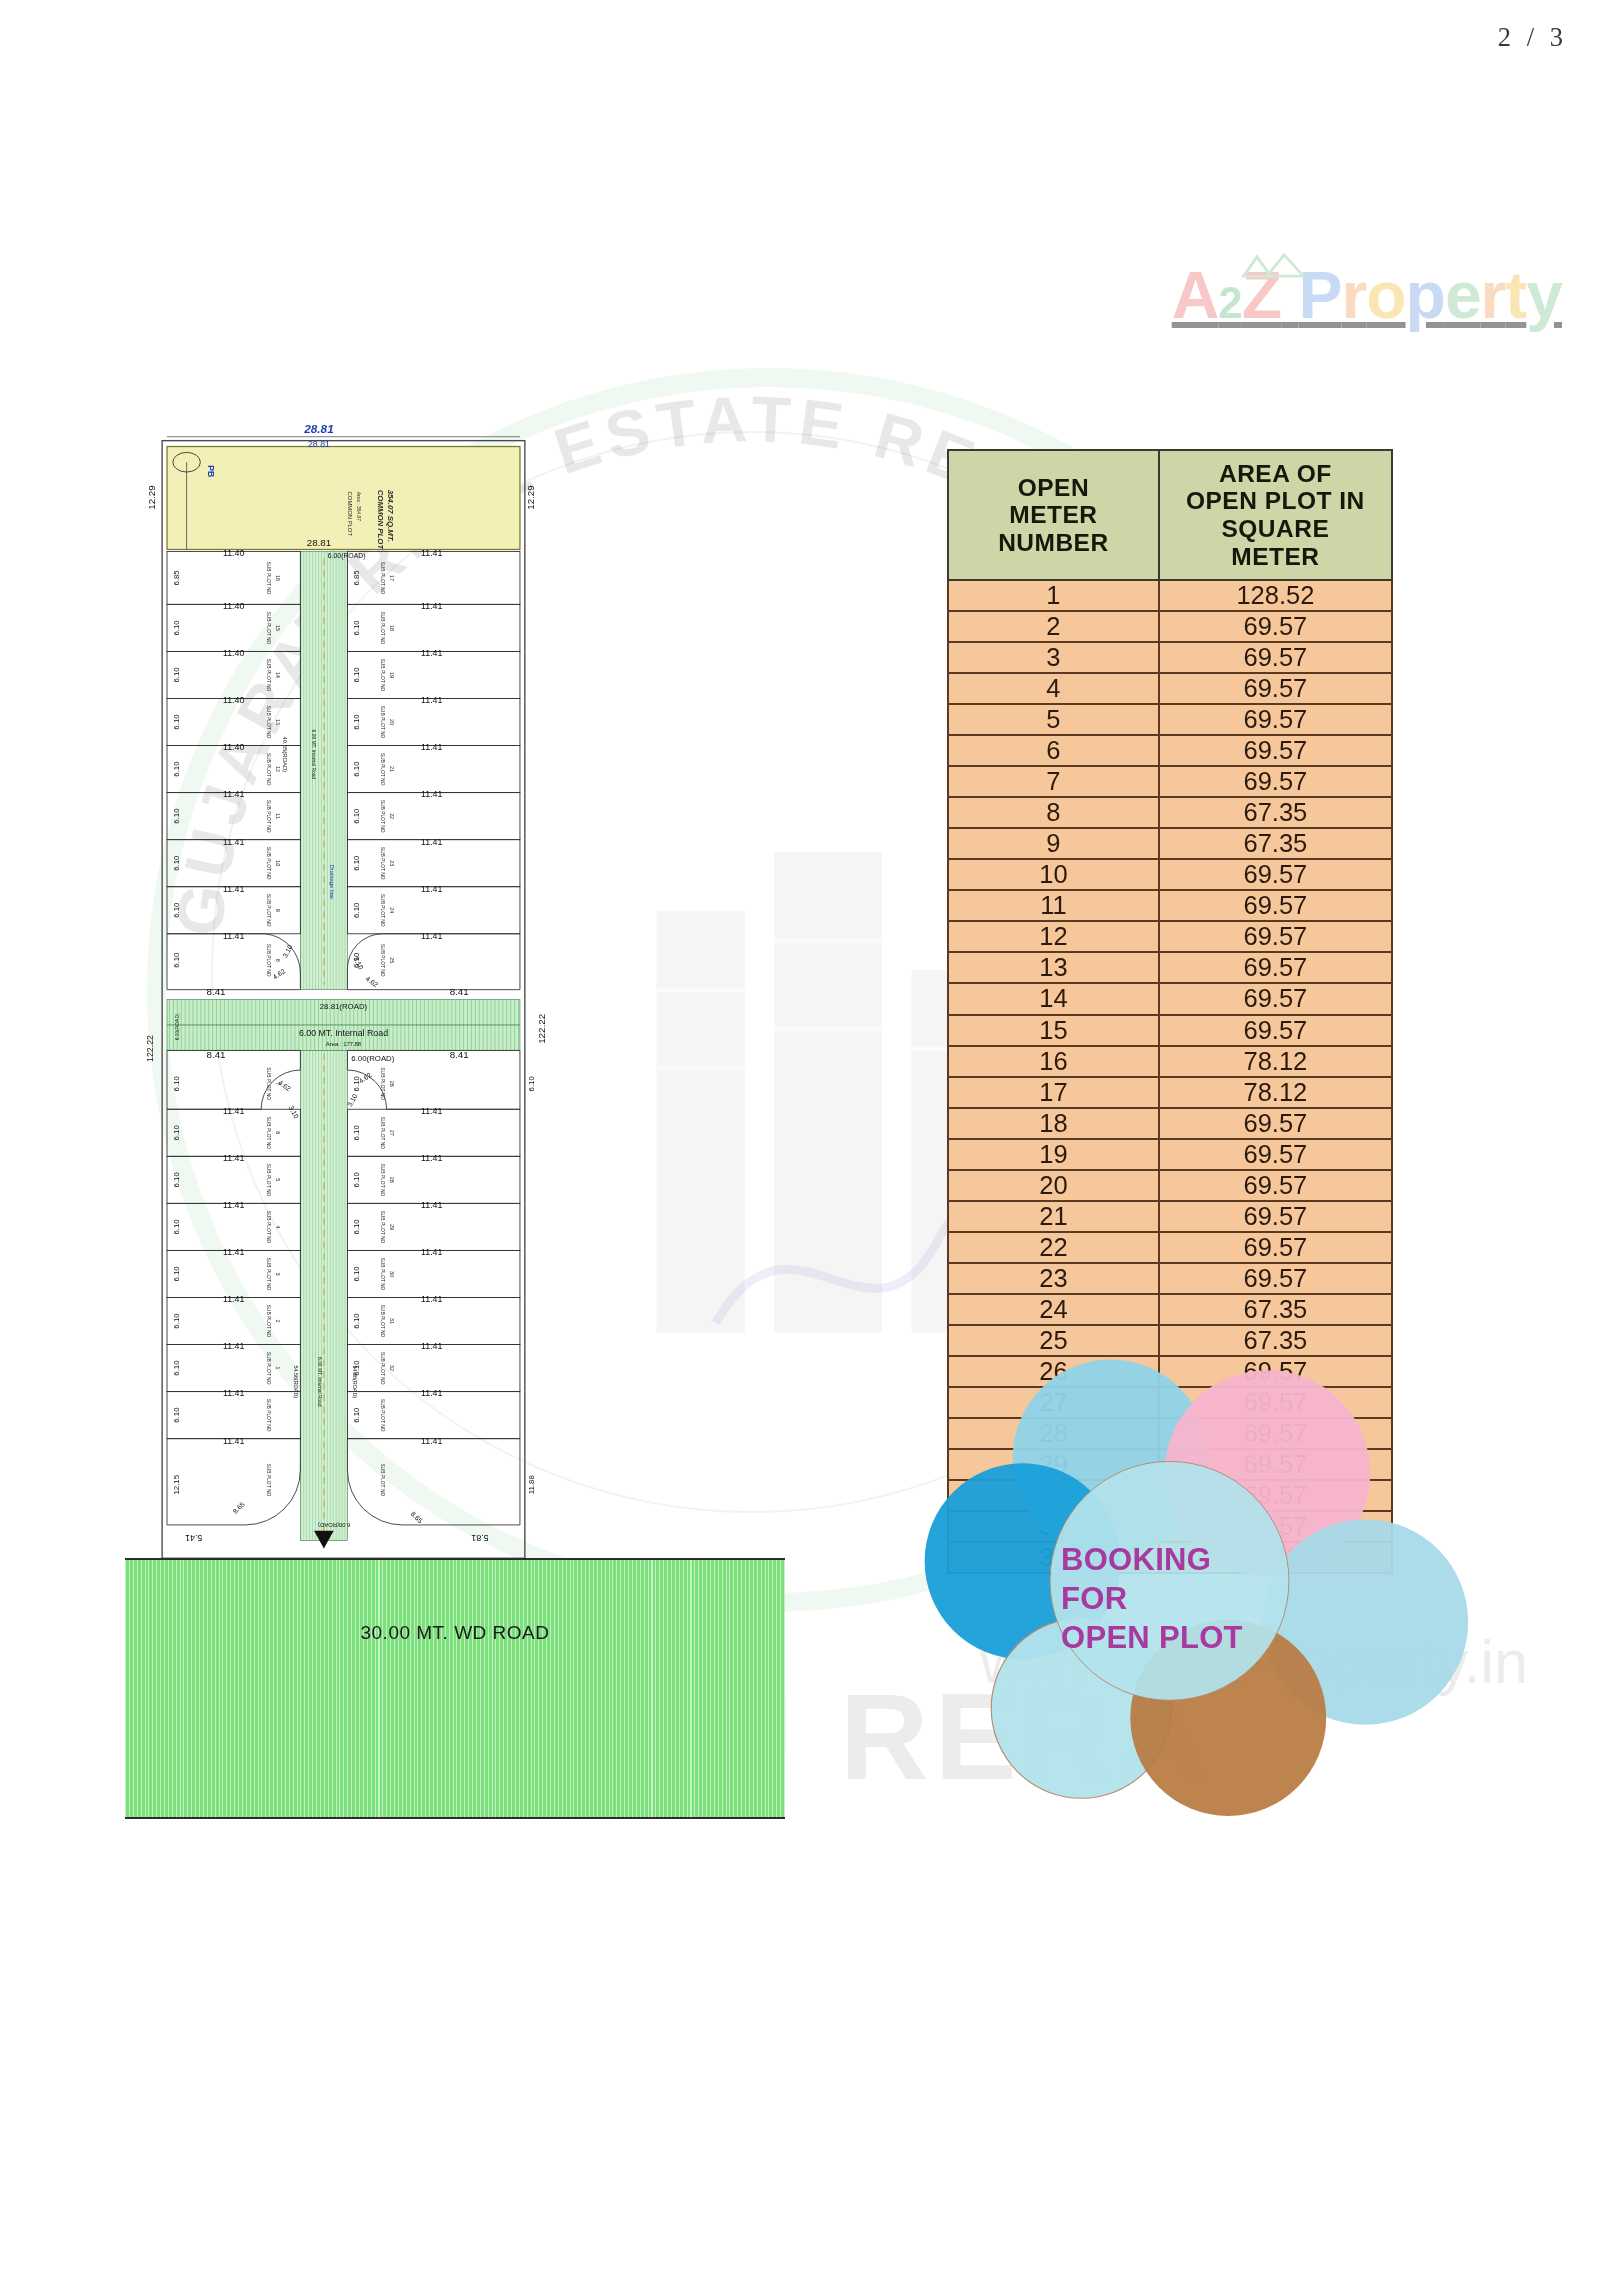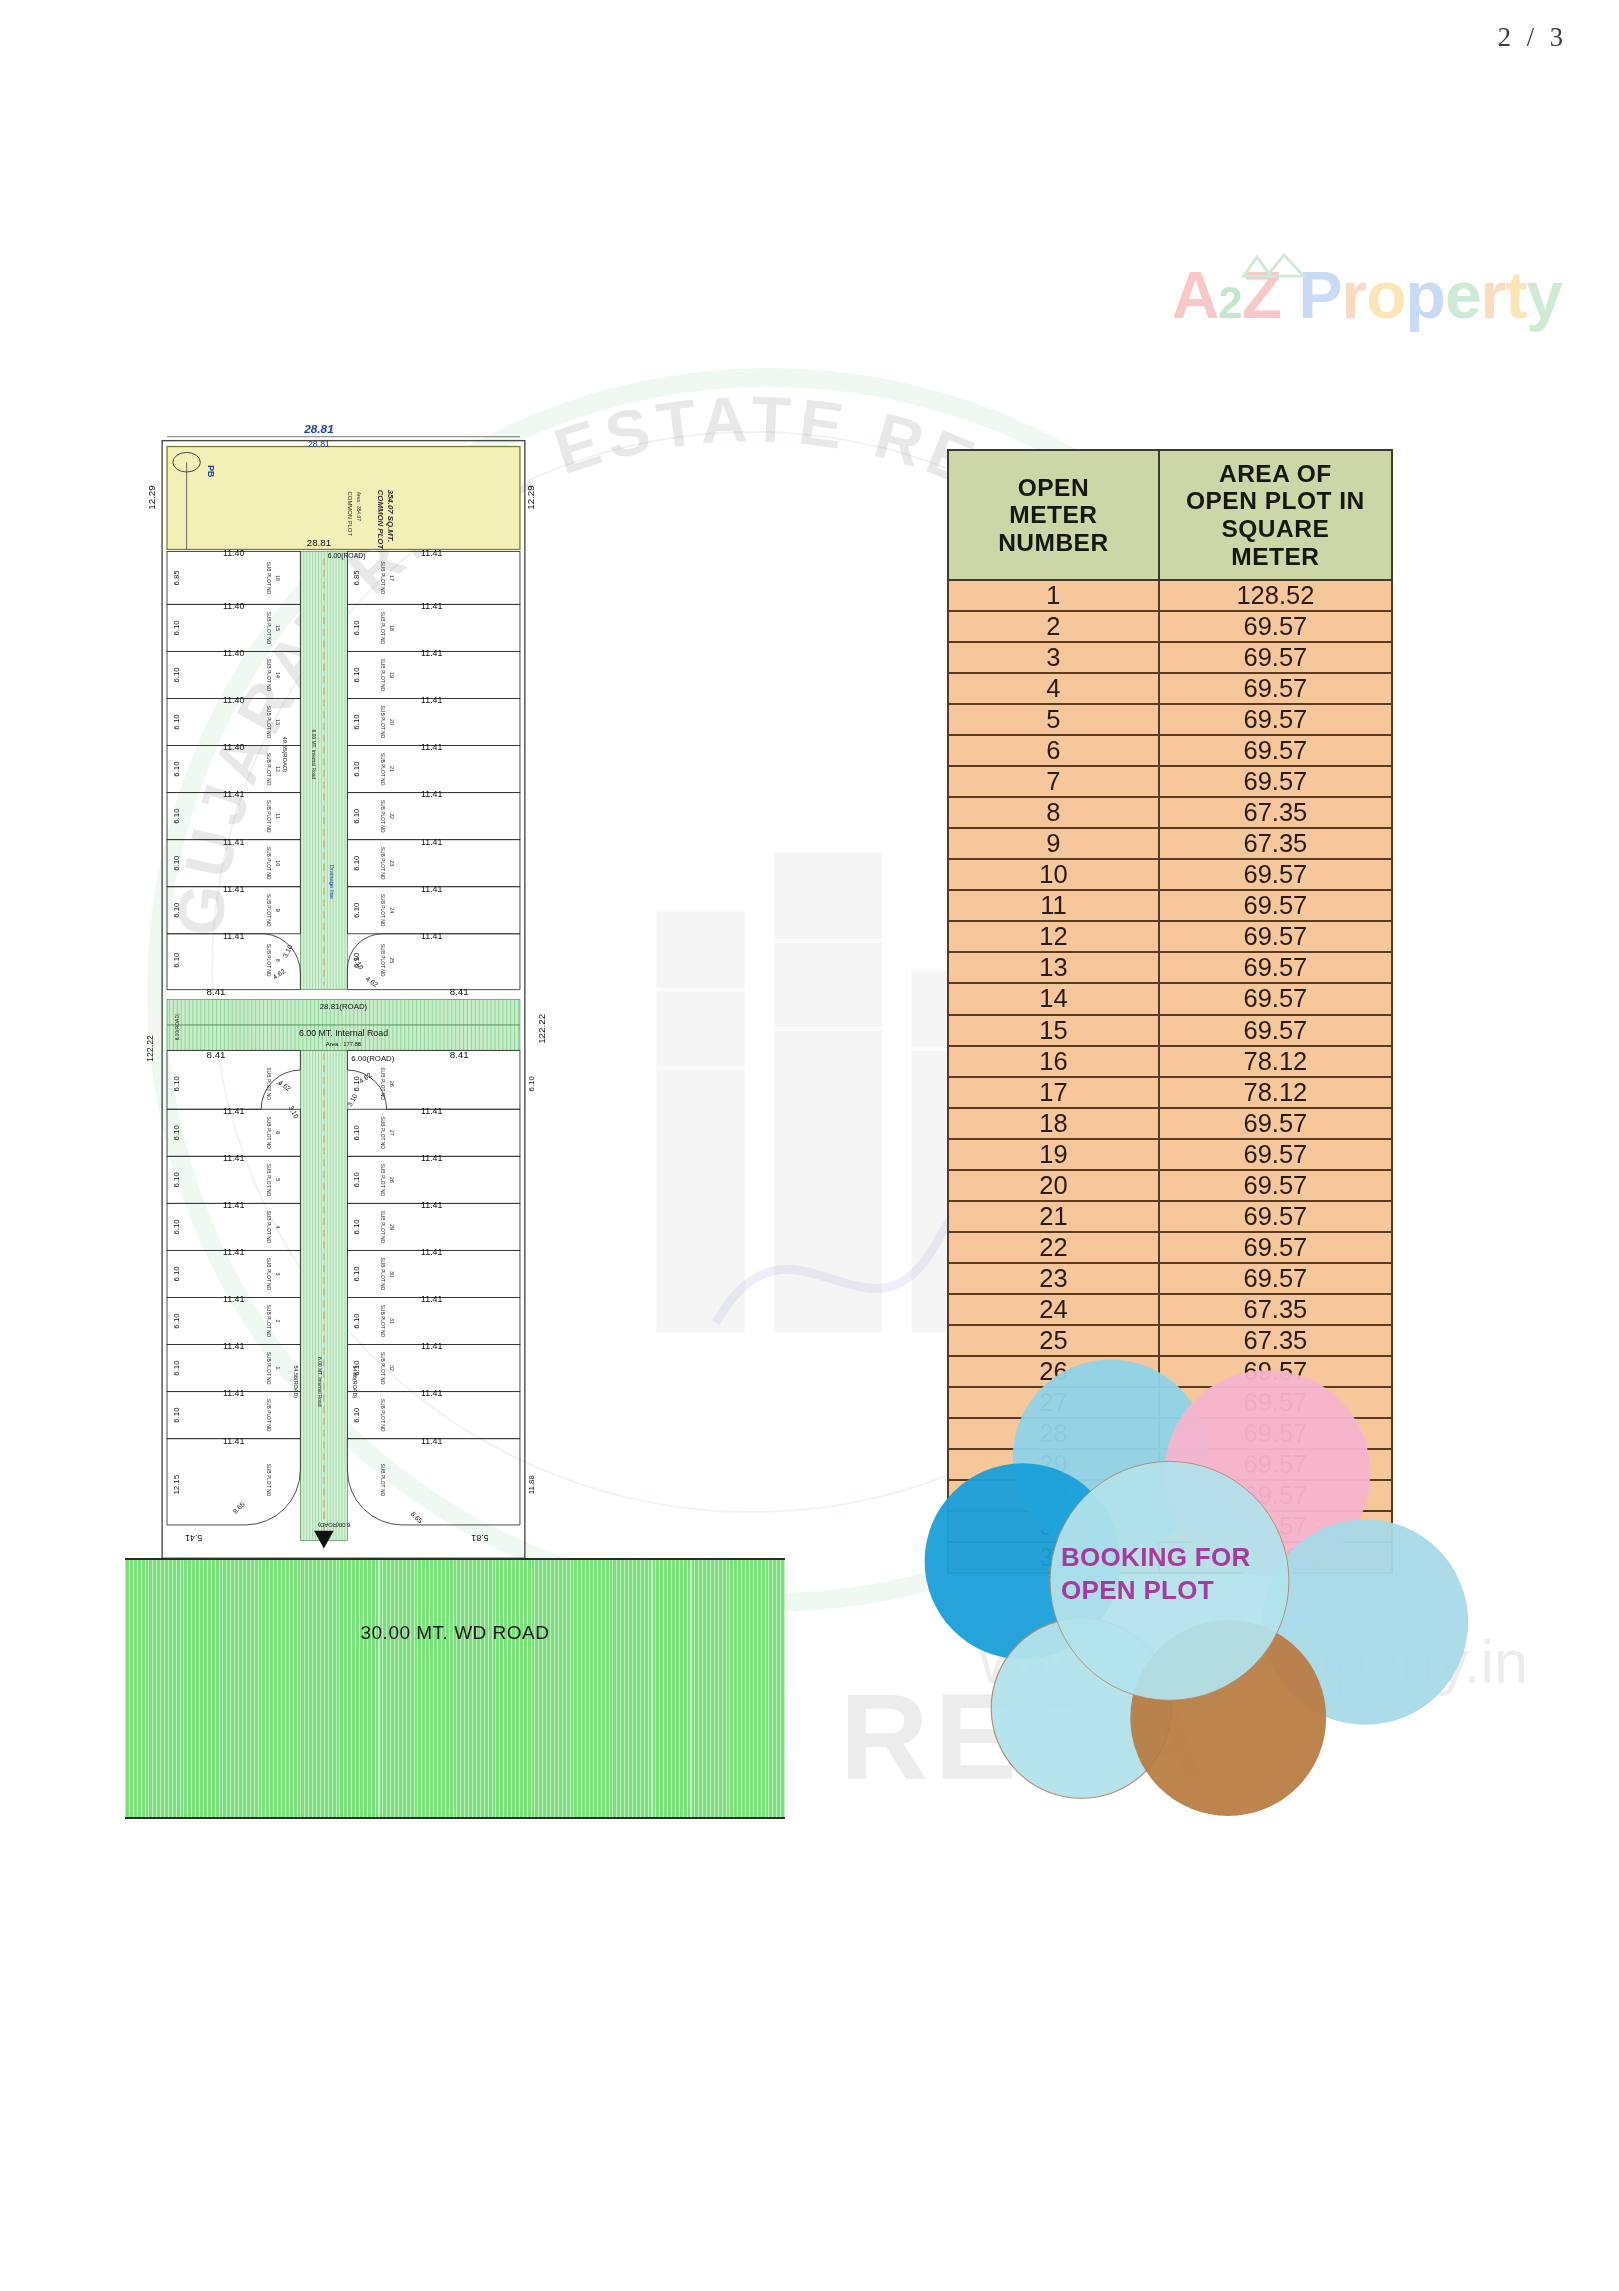--- a/index.html
+++ b/index.html
@@ -14,21 +14,21 @@
     position:absolute;top:21.6px;right:54px;
     font-size:26.5px;color:#3a3a3a;letter-spacing:2px;
     font-family:"Liberation Serif", serif;
     display:flex;gap:13.7px;align-items:baseline;
   }
 
   
   #brand-logo{
     position:absolute;top:257px;right:57px;
     font-size:66px;font-weight:bold;letter-spacing:-1px;
-    white-space:nowrap;opacity:.42;
+    white-space:nowrap;opacity:.42;text-decoration:underline;
   }
   #brand-logo .lt-a{color:#f07b7b;}
   #brand-logo .lt-2{color:#74c48e;font-size:44px;position:relative;}
   #brand-logo .lt-z{color:#f07b7b;}
   #brand-logo .lt-p{color:#7fa8e8;}
   #brand-logo .lt-r{color:#f4a96a;}
   #brand-logo .lt-o{color:#f5c451;}
   #brand-logo .lt-p2{color:#7fa8e8;}
   #brand-logo .lt-e{color:#8fcf9b;}
   #brand-logo .lt-r2{color:#f4a96a;}
@@ -82,21 +82,21 @@
     font-size:25.5px;text-align:center;
     padding:1px 3.9px;border:2px solid #5a3b22;
     line-height:1.06;
   }
   #plot-table td.num{width:201px;}
 
   
   #bubble-graphic{position:absolute;left:907px;top:1328px;width:617px;height:539px;}
   #bubble-caption{
     position:absolute;left:1061px;top:1541px;width:225px;
-    font-size:26px;font-weight:bold;color:#a8399f;line-height:1.25;
+    font-size:31px;font-weight:bold;color:#a8399f;line-height:1.25;
     letter-spacing:0.3px;
   }
 
   
   #site-plan{position:absolute;left:118px;top:421px;width:549px;height:1402px;}
   .pl-txt{font-family:"Liberation Sans", sans-serif;}
 
   #road-band{
     position:absolute;left:125px;top:1558px;width:660px;height:257px;
     background:

